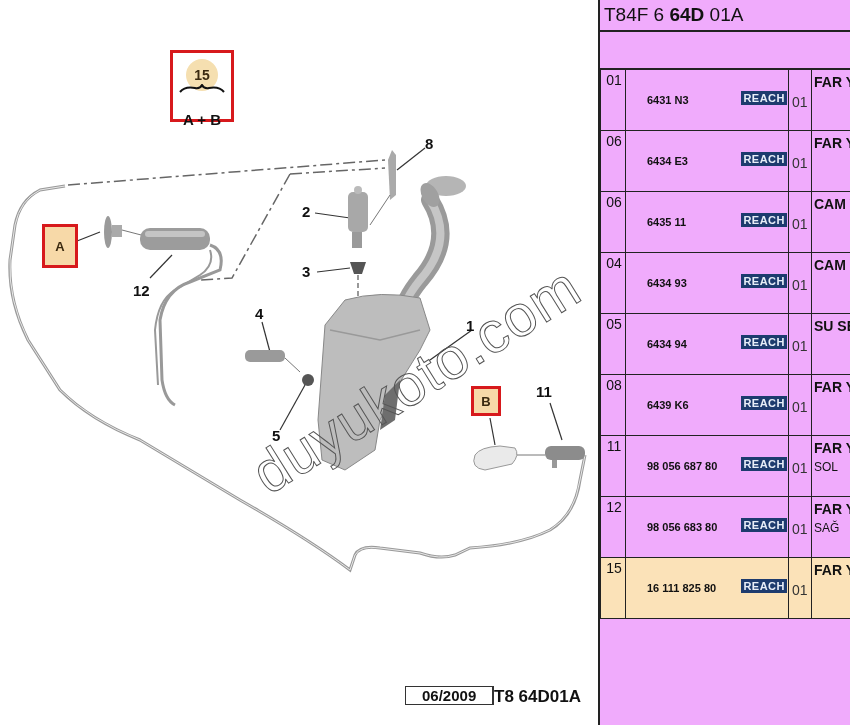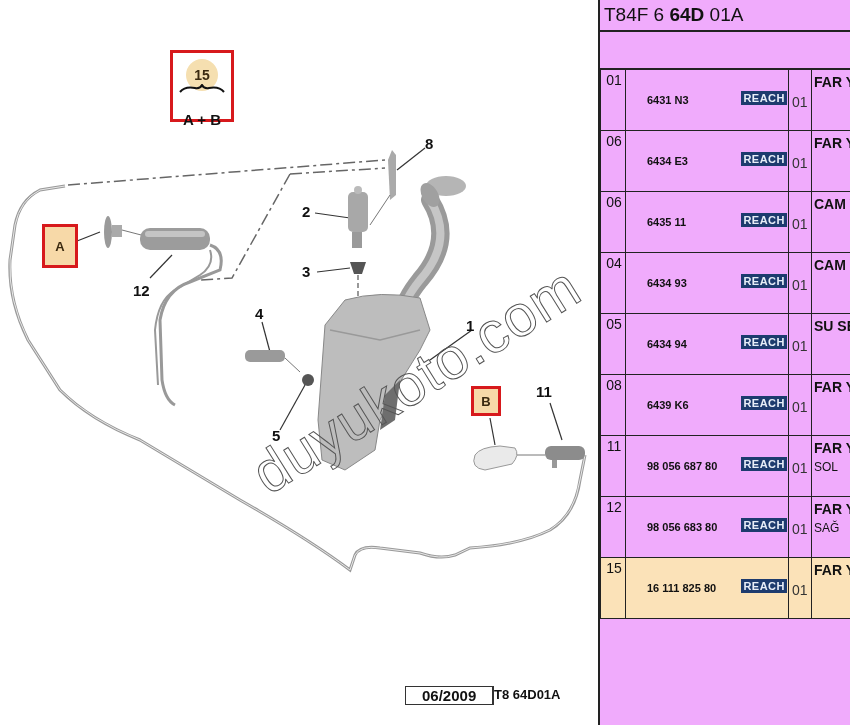--- a/index.html
+++ b/index.html
@@ -8,21 +8,21 @@
   #diagram svg { position:absolute; left:0; top:0; }
   .callout { position:absolute; font-family:"Liberation Sans", sans-serif; font-weight:bold; font-size:15px; color:#111; line-height:1; }
   .refbox { position:absolute; border:3px solid #d7191c; box-sizing:border-box; display:flex; align-items:center; justify-content:center; font-weight:bold; color:#3b2a10; font-size:13px; }
   .refbox .fill { width:100%; height:100%; background:#f7d9a8; display:flex; align-items:center; justify-content:center; }
   #ref15 { position:absolute; left:170px; top:50px; width:64px; height:72px; border:3px solid #d7191c; box-sizing:border-box; background:#fff; }
   #ref15 .circle { position:absolute; left:13px; top:6px; width:32px; height:32px; border-radius:50%; background:#f5dfb0; text-align:center; line-height:32px; font-weight:bold; font-size:14px; color:#3b2a10; }
   #ref15 .brace { position:absolute; left:6px; top:31px; width:46px; height:10px; }
   #ref15 .ab { position:absolute; left:0; top:58px; width:100%; text-align:center; font-weight:bold; font-size:15px; color:#111; }
   .watermark { position:absolute; left:230px; top:300px; font-size:58px; color:transparent; -webkit-text-stroke:1px #555; transform:rotate(-32deg); transform-origin:left top; letter-spacing:1px; font-family:"Liberation Sans", sans-serif; white-space:nowrap; }
   .footer-date { position:absolute; left:405px; top:686px; border:1px solid #333; border-right:2px solid #333; padding:0 16px; font-weight:bold; font-size:15px; color:#111; line-height:17px; }
-  .footer-code { position:absolute; left:494px; top:687px; font-weight:bold; font-size:13px; color:#111; }
+  .footer-code { position:absolute; left:494px; top:687px; font-weight:bold; font-size:17px; color:#111; }
 
   #panel { position:absolute; left:598px; top:0; width:252px; height:725px; border-left:2px solid #222; box-sizing:border-box; background:#f0abfc;text-align:center; }
   #panel .title { position:absolute; left:4px; top:4px; font-size:19px; color:#111; white-space:nowrap; }
   #panel .title b { font-weight:bold; }
   #panel .titlebar { position:absolute; left:0; top:0; width:252px; height:30px; border-bottom:2px solid #222; }
   #panel .subhdr { position:absolute; left:0; top:30px; width:252px; height:38px; border-bottom:2px solid #222; }
   table.parts { position:absolute; left:0; top:69px; border-collapse:collapse; table-layout:fixed; width:260px; }
   table.parts td { border:1px solid #222; padding:0; vertical-align:top; height:58px; font-size:14px; color:#111; position:relative; }
   table.parts tr.hl td { background:#fbe2b8; }
   td.ref { width:22px; font-size:13px; color:#222; padding:2px 0 0 2px !important; }

